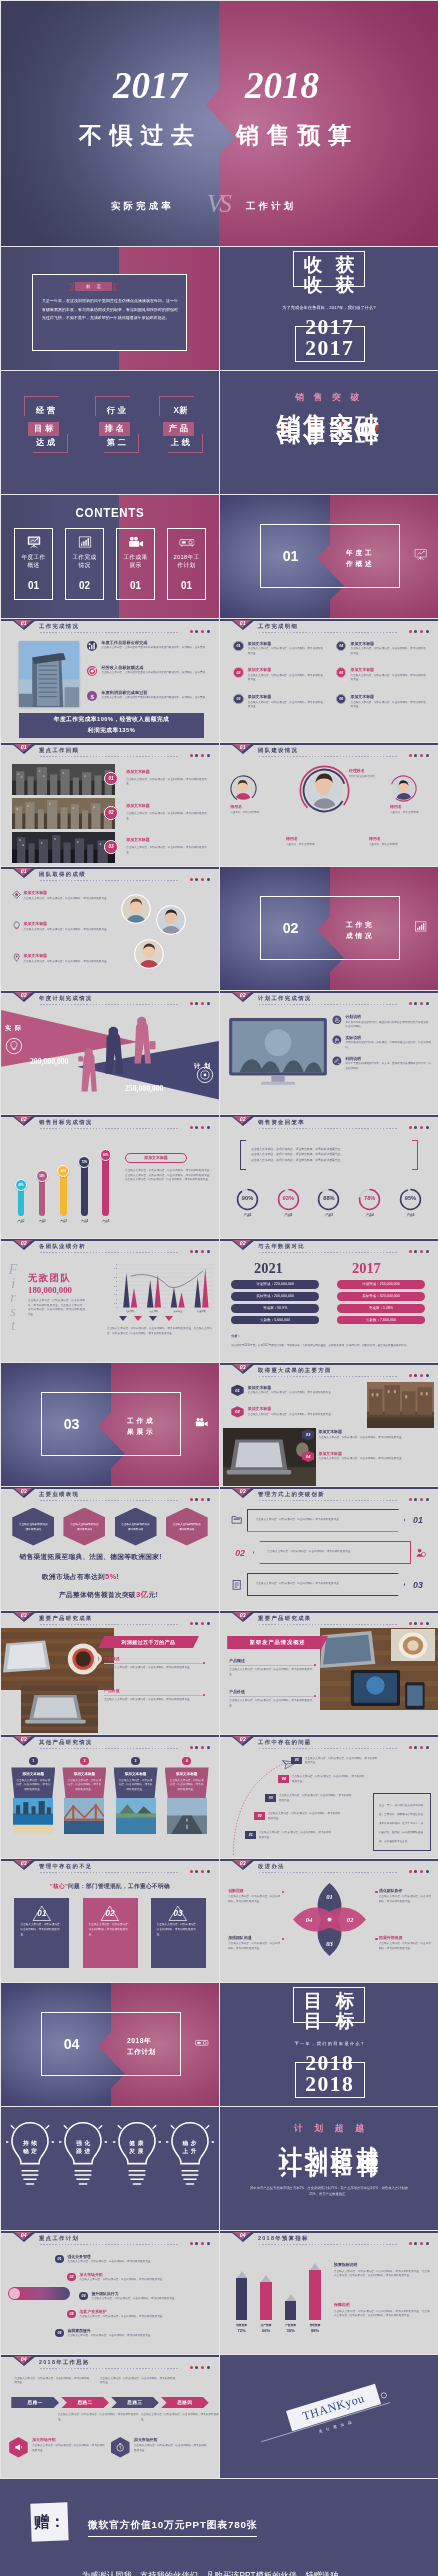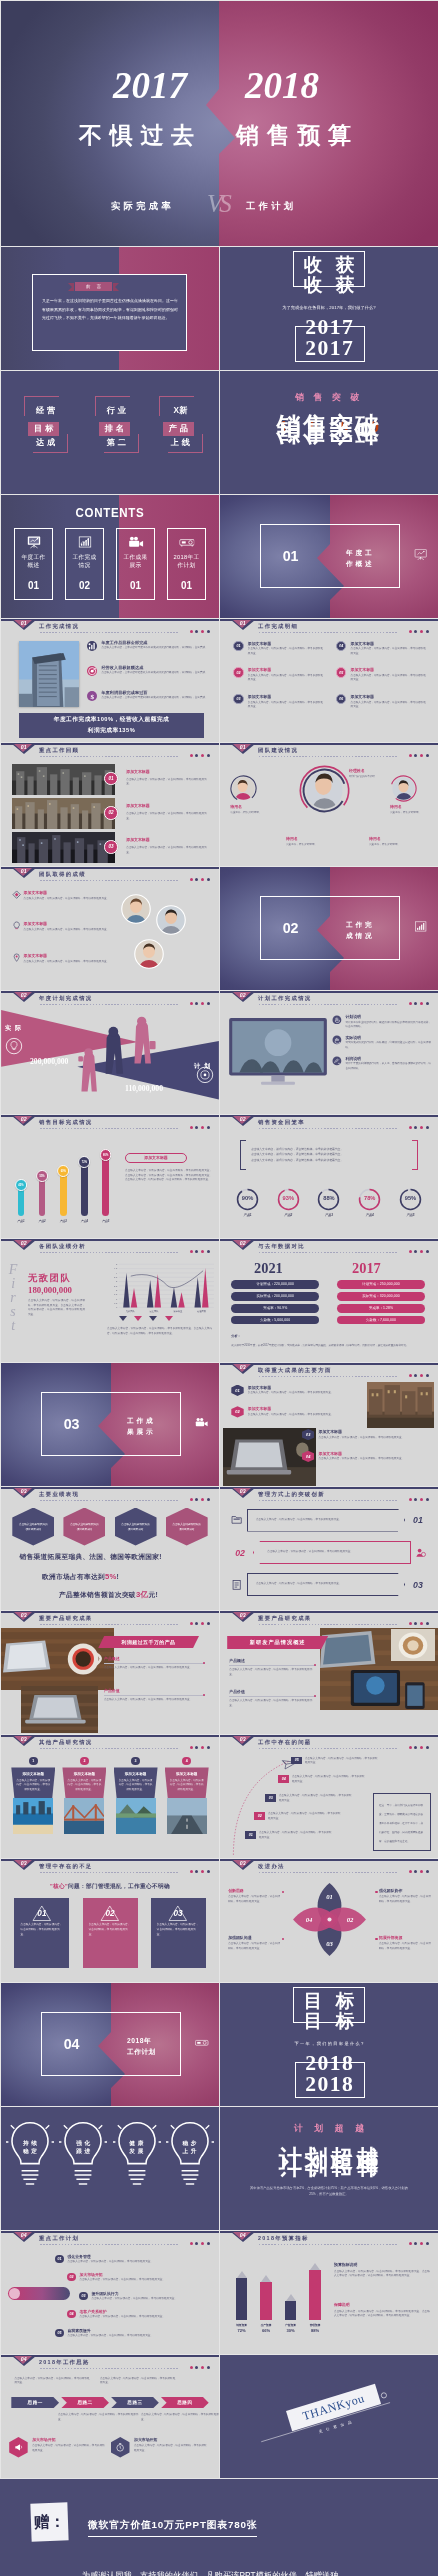--- a/index.html
+++ b/index.html
@@ -1075,21 +1075,21 @@
       <circle cx="25" cy="72" r="15" fill="none" stroke="#fff" stroke-width="1.6"></circle>
       <path d="M25 63 a6 6 0 0 0-3.5 10.9v2.6h7v-2.6A6 6 0 0 0 25 63z" fill="none" stroke="#fff" stroke-width="1.3"></path>
       <rect x="22.6" y="78.2" width="5" height="1.3" fill="#fff"></rect>
       <circle cx="396" cy="128" r="15" fill="none" stroke="#fff" stroke-width="1.6"></circle>
       <circle cx="396" cy="128" r="8" fill="none" stroke="#fff" stroke-width="1.3"></circle>
       <circle cx="396" cy="128" r="2.6" fill="#fff"></circle>
     </svg>
     <div class="pa-lbl pa-l">实 际</div>
     <div class="pa-val pa-lv">200,000,000</div>
     <div class="pa-lbl pa-r">计 划</div>
-    <div class="pa-val pa-rv">110,000,000</div>
+    <div class="pa-val pa-rv">250,000,000</div>
   </div>
 
   <div class="slide">
     <div class="tex"></div>
     <div class="hdr">
       <div class="bar"></div>
           <div class="tri"></div>
           <div class="tri2"></div>
       <div class="num">02</div>
       <div class="ttl">计划工作完成情况</div>

